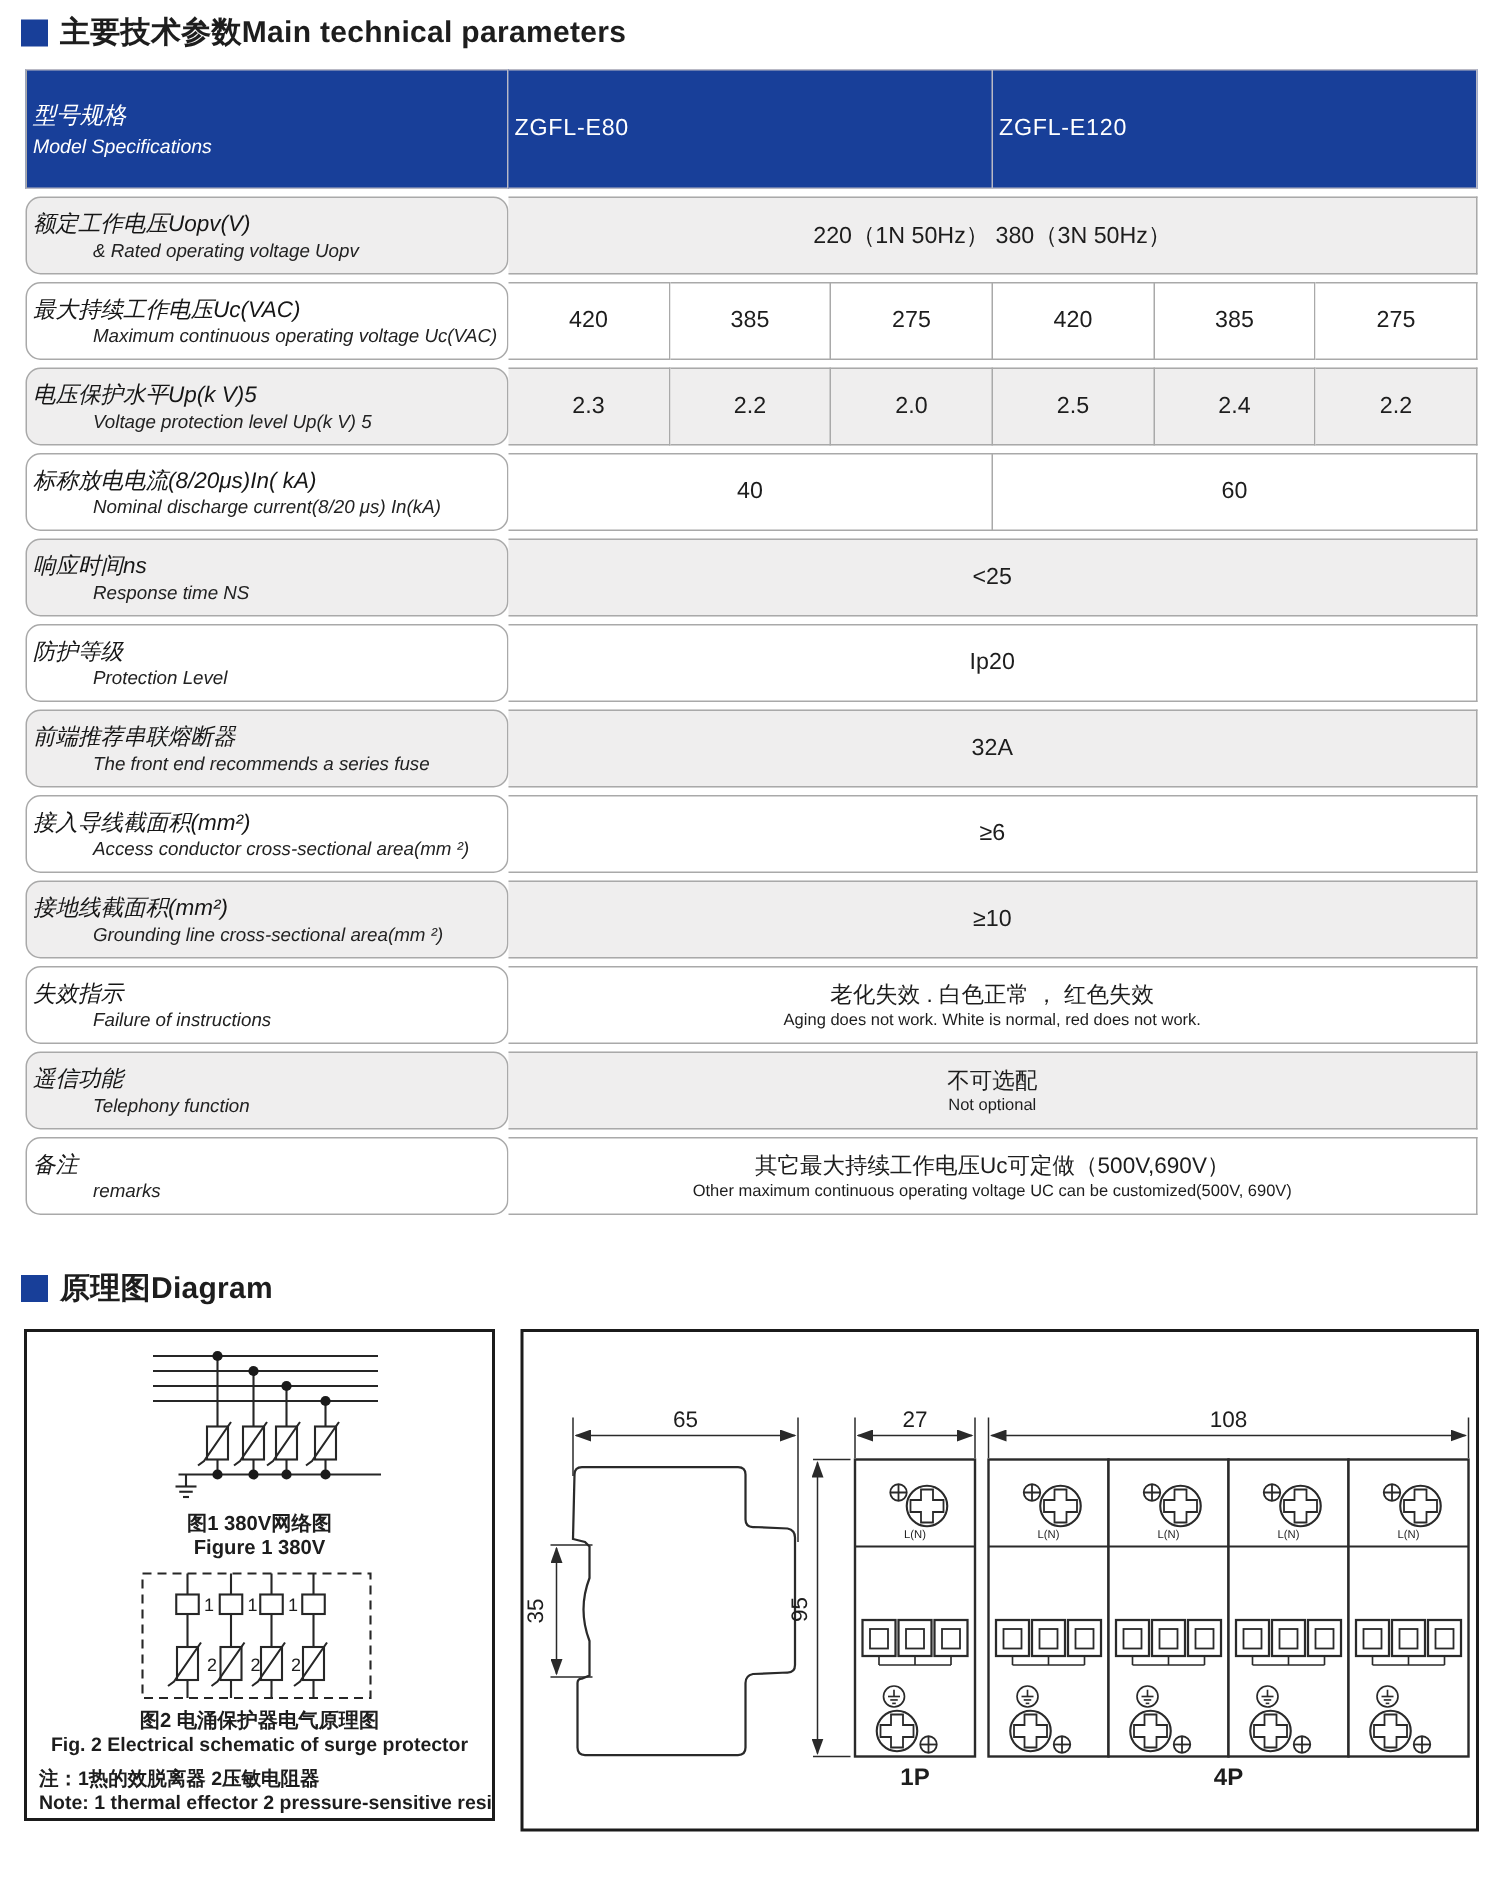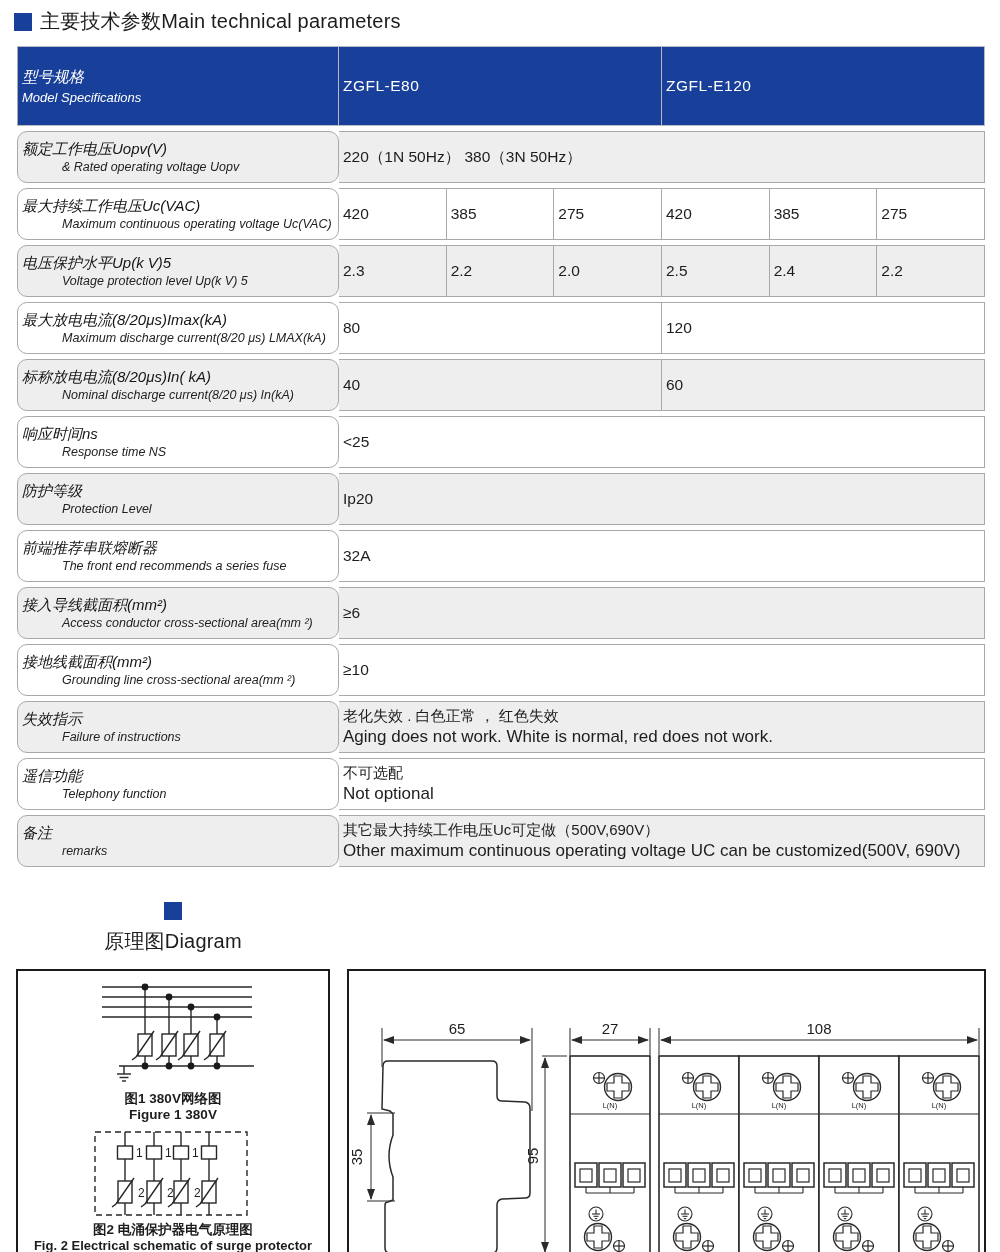--- a/index.html
+++ b/index.html
@@ -4,21 +4,21 @@
 <style>
   html,body{margin:0;padding:0;background:#ffffff;}
   body{
     width:1000px;height:1252px;position:relative;
     font-family:"Liberation Sans","DejaVu Sans",sans-serif;
     color:#1d1d1d;-webkit-font-smoothing:antialiased;
   }
   
   .sec-title{display:flex;align-items:center;gap:8px;}
   .sec-title .sq{width:18px;height:18px;background:#183f99;flex:0 0 auto;}
-  .sec-title .t{font-size:20px;font-weight:400;letter-spacing:.2px;white-space:nowrap;}
+  .sec-title .t{font-size:20px;font-weight:700;letter-spacing:.2px;white-space:nowrap;}
   #top-title{padding:8px 0 6px 14px;}
   
   table.spec{
     margin-left:17px;width:968px;table-layout:fixed;
     border-collapse:separate;border-spacing:0 5px;
   }
   table.spec th,table.spec td{
     border-top:1px solid #a9a9a9;border-bottom:1px solid #a9a9a9;border-right:1px solid #a9a9a9;
     padding:2px 4px;vertical-align:middle;
   }
@@ -30,26 +30,26 @@
   th.hlabel{text-align:left;padding-left:20px;}
   th.hlabel .lz{font-size:15.5px;}
   th.hlabel .le{font-size:13px;margin-top:2px;}
   th.hmodel{text-align:left;font-size:15.5px;letter-spacing:.5px;}
   table.spec tbody td{height:46px;}
   table.spec tbody tr:nth-child(odd) td{background:#efeeee;}
   table.spec tbody tr:nth-child(even) td{background:#ffffff;}
   td.rlabel{text-align:left;padding-left:20px;border-radius:10px;}
   td.rlabel .lz{font-size:15px;color:#161616;}
   td.rlabel .le{font-size:12.5px;margin-top:1px;color:#222;margin-left:40px;}
-  td.val{font-size:15.5px;}
+  td.val{text-align:center;font-size:15.5px;}
   td.val .vz{font-size:15px;}
-  td.val .ve{font-size:17px;margin-top:1px;}
+  td.val .ve{font-size:11px;margin-top:1px;}
   
   #lower-titles{display:flex;margin:30px 0 14px 14px;}
-  #lower-titles .left{width:318px;flex-direction:column;}
+  #lower-titles .left{width:318px;}
   #figures{display:flex;margin-left:16px;align-items:flex-start;}
   .figbox{border:2px solid #1b1b1b;background:#fff;}
   #diagram-box{width:310px;height:324px;margin-right:17px;}
   #shape-box{width:635px;height:331px;}
   svg{display:block;}
   svg text{font-family:"Liberation Sans","DejaVu Sans",sans-serif;fill:#1d1d1d;}
 </style>
 </head>
 <body>
 
@@ -102,28 +102,20 @@
     <td class="rlabel">
       <div class="lz">电压保护水平Up(k V)5</div>
       <div class="le">Voltage protection level Up(k V) 5</div>
     </td>
     <td class="val">2.3</td>
     <td class="val">2.2</td>
     <td class="val">2.0</td>
     <td class="val">2.5</td>
     <td class="val">2.4</td>
     <td class="val">2.2</td>
-  </tr>
-  <tr>
-    <td class="rlabel">
-      <div class="lz">最大放电电流(8/20μs)Imax(kA)</div>
-      <div class="le">Maximum discharge current(8/20 μs) LMAX(kA)</div>
-    </td>
-    <td class="val" colspan="3">80</td>
-    <td class="val" colspan="3">120</td>
   </tr>
   <tr>
     <td class="rlabel">
       <div class="lz">标称放电电流(8/20μs)In( kA)</div>
       <div class="le">Nominal discharge current(8/20 μs) In(kA)</div>
     </td>
     <td class="val" colspan="3">40</td>
     <td class="val" colspan="3">60</td>
   </tr>
   <tr>

